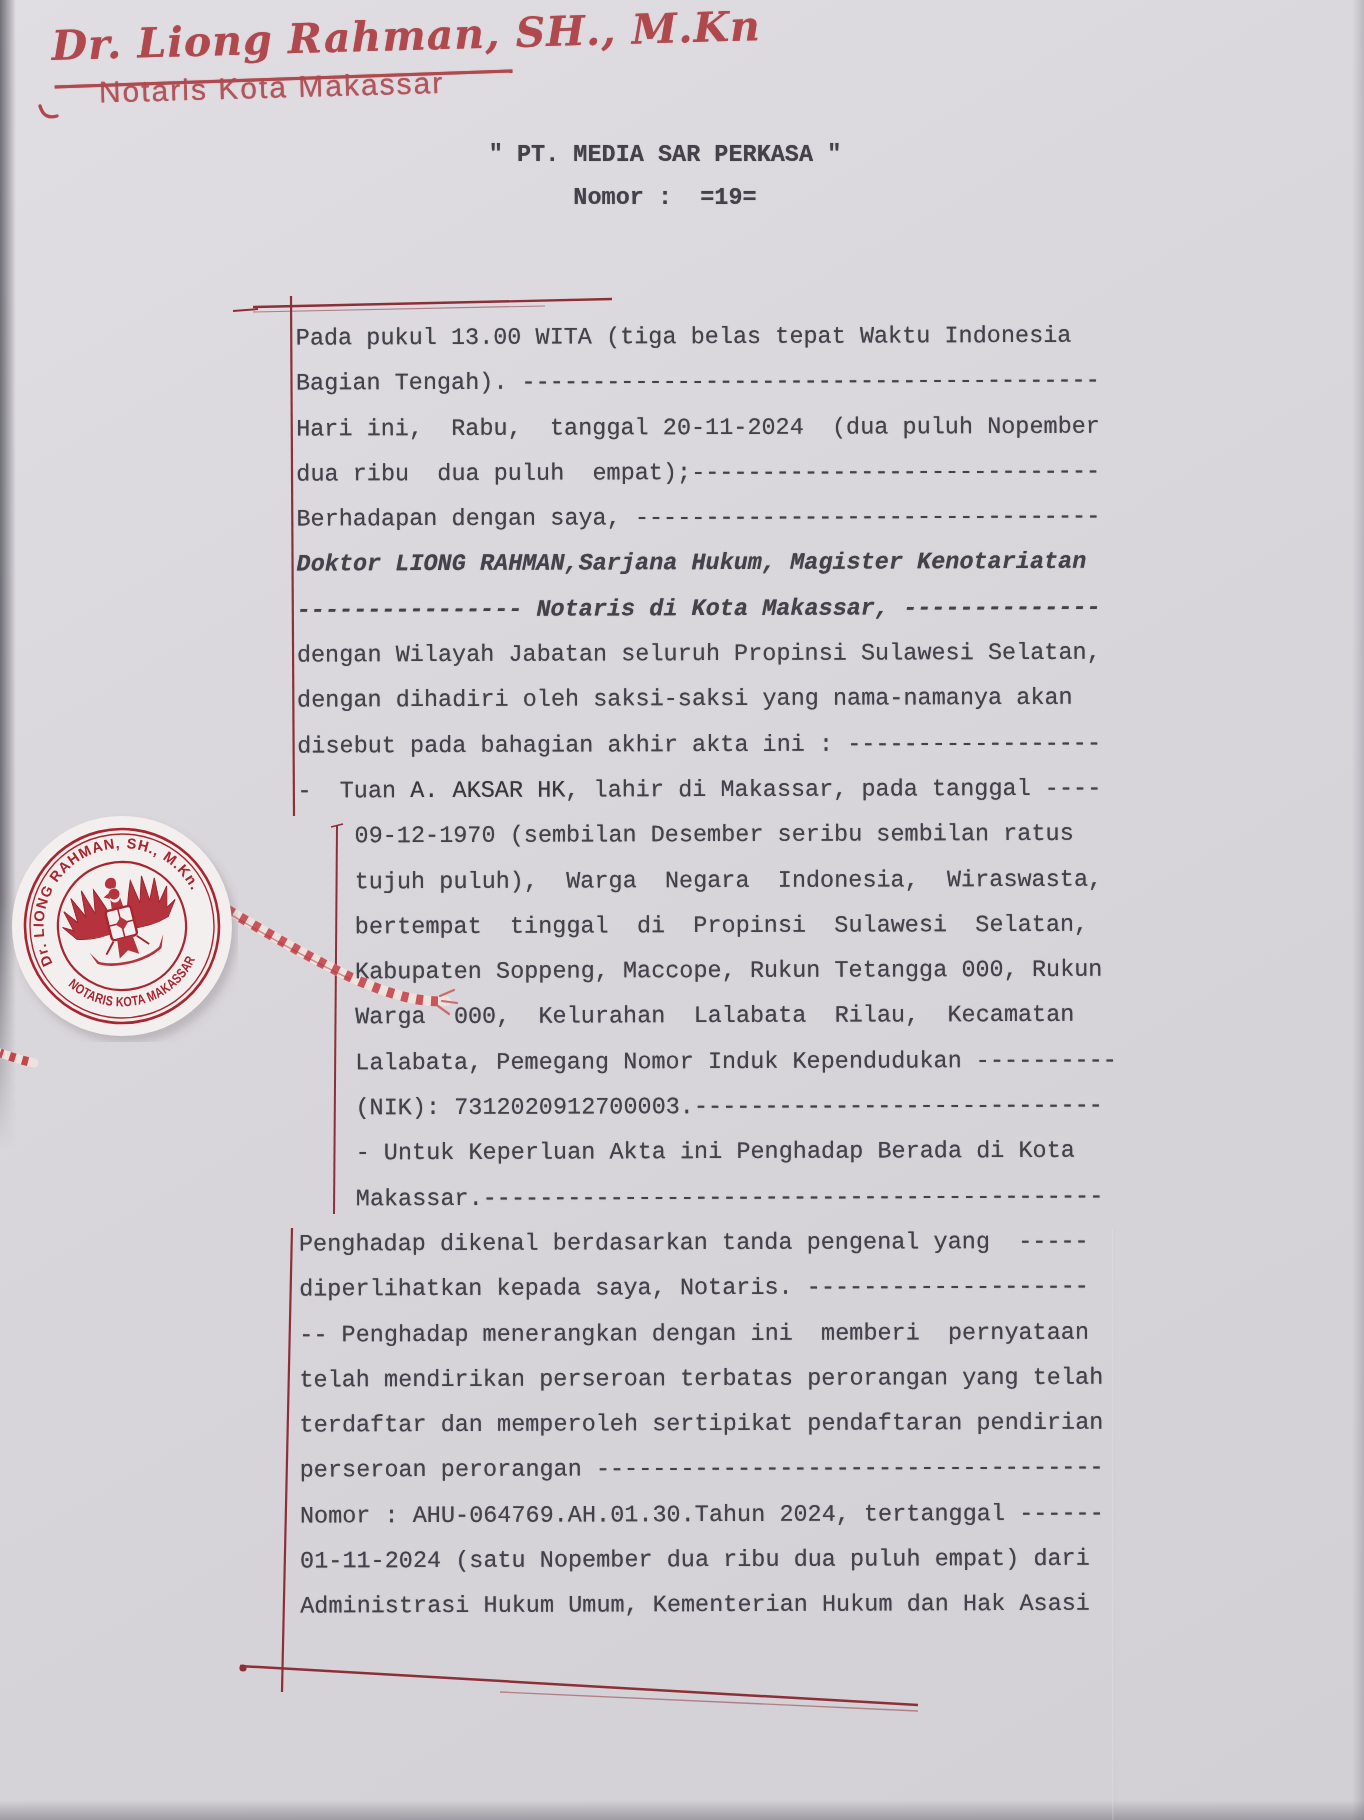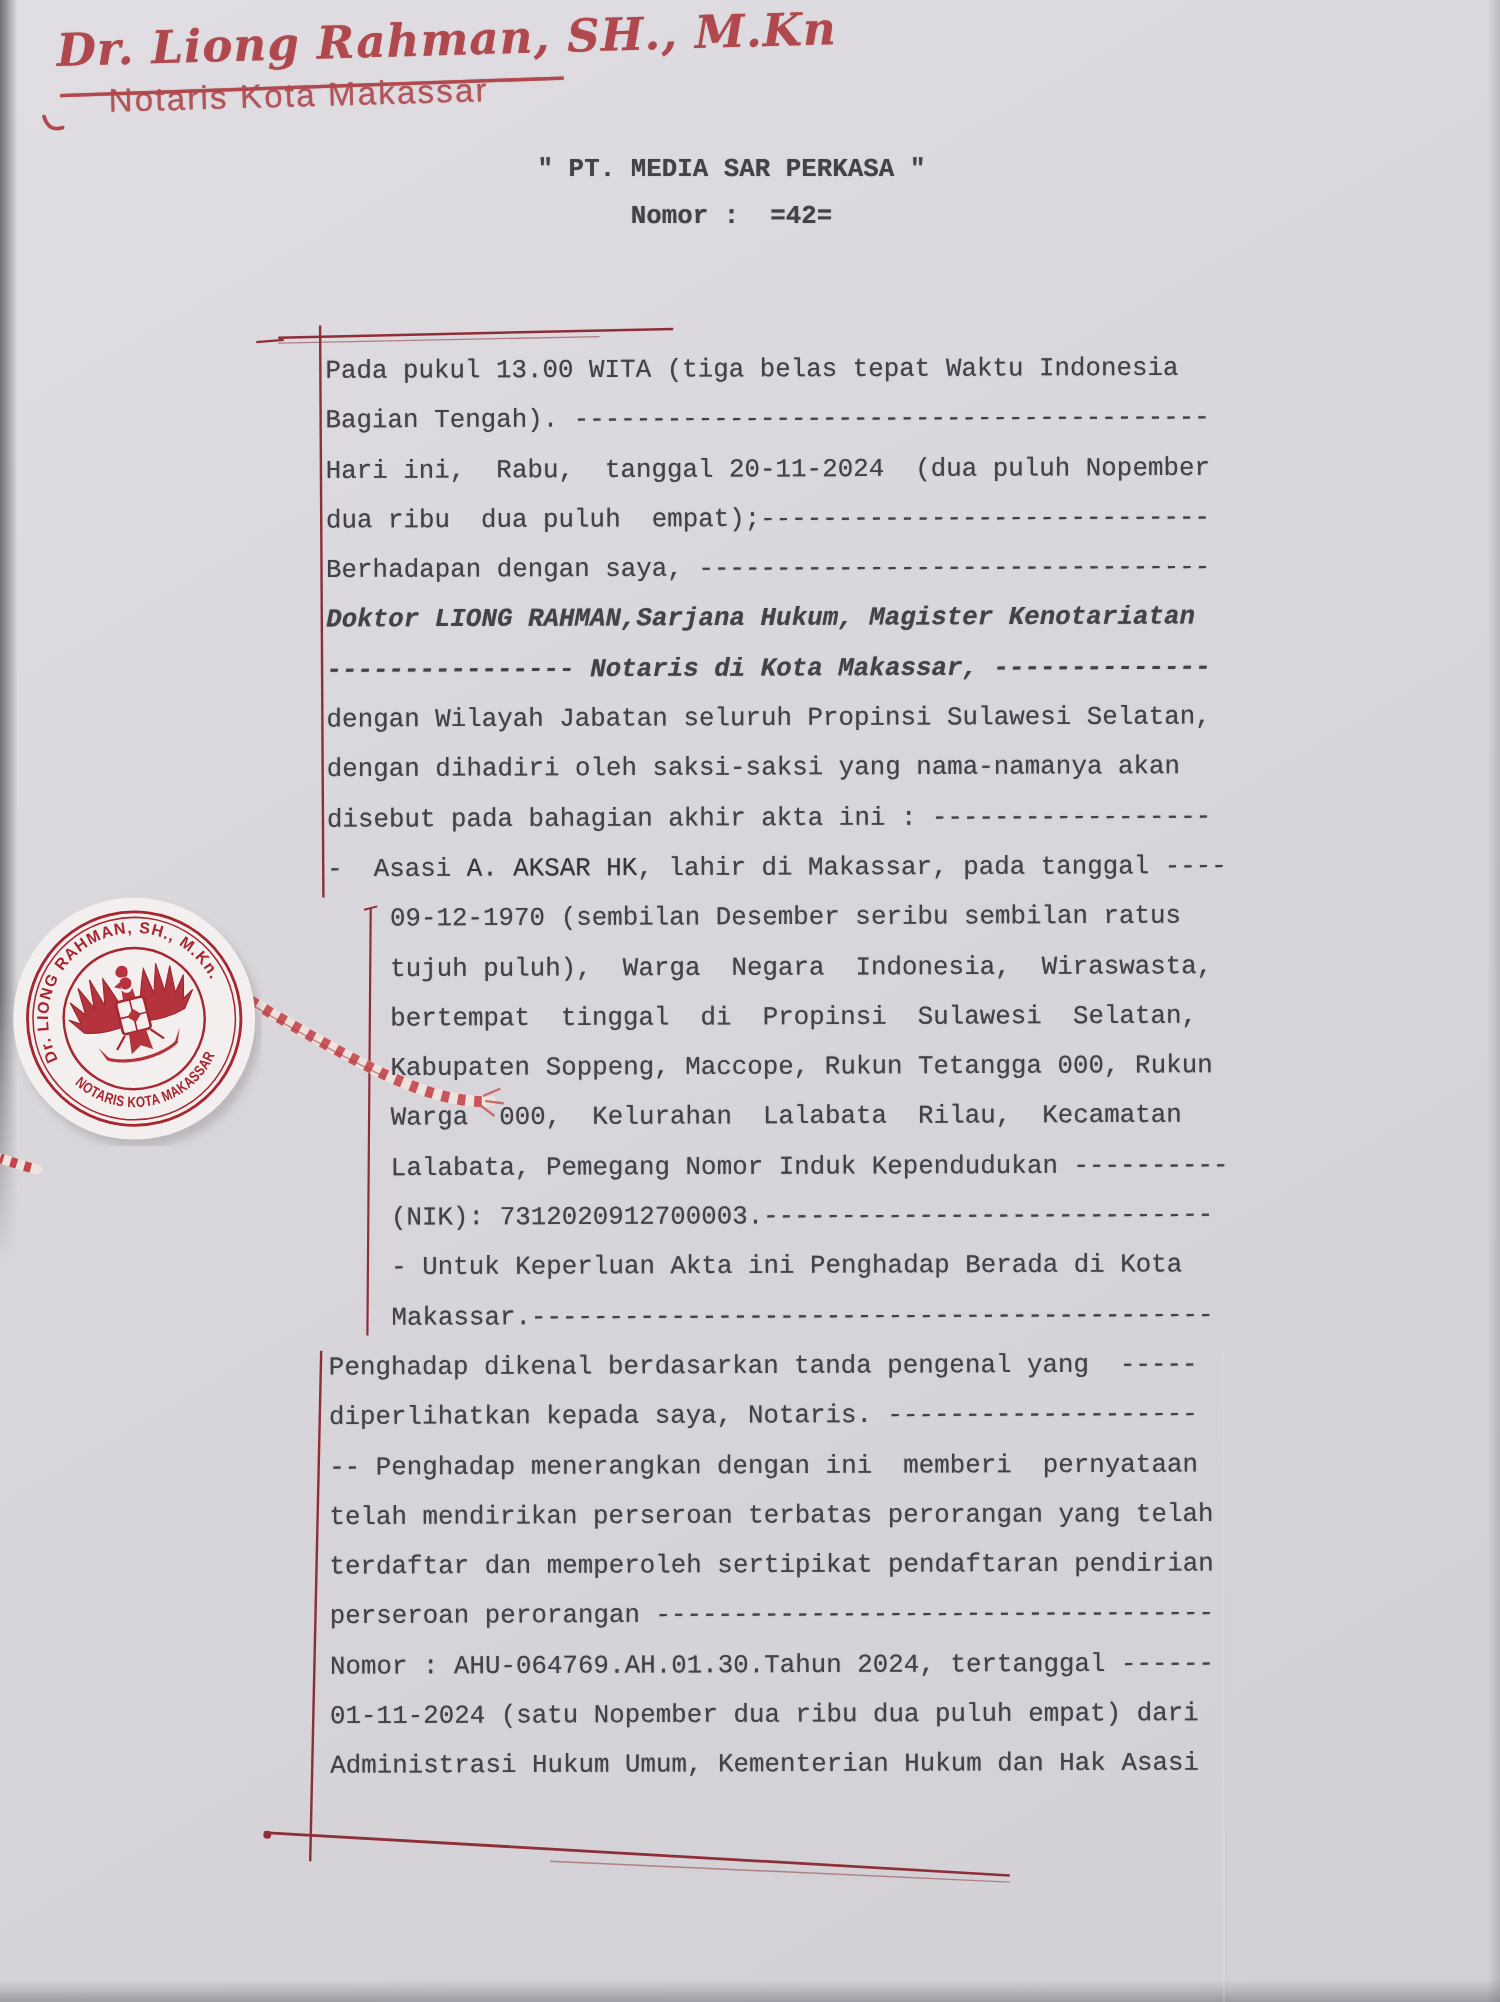--- a/index.html
+++ b/index.html
@@ -56,21 +56,21 @@
   <div class="crease"></div>
 
   <div class="letterhead">
     <div class="lh-sig">Dr. Liong Rahman, SH., M.Kn</div>
     <div class="lh-underline"></div>
     <div class="lh-sub">Notaris Kota Makassar</div>
   </div>
 
   <div class="title-block typed">
     <div class="title-line">" PT. MEDIA SAR PERKASA "</div>
-    <div class="title-line">Nomor :  =42=</div>
+    <div class="title-line">Nomor :  =19=</div>
   </div>
 
   <svg class="overlay" width="1364" height="1820" viewBox="0 0 1364 1820">
 
     <path d="M 40,106 q 4,14 17,10" stroke="#b0494d" stroke-width="3.4" fill="none" stroke-linecap="round"></path>
 
     <path d="M 253,307 L 612,299" stroke="#8e2f38" stroke-width="2.3" fill="none"></path>
     <path d="M 253,312 L 545,306" stroke="#8e2f38" stroke-width="1.2" opacity=".55" fill="none"></path>
     <path d="M 233,311 L 258,309" stroke="#8e2f38" stroke-width="2" fill="none"></path>
 
@@ -99,21 +99,21 @@
       <div class="line">Pada pukul 13.00 WITA (tiga belas tepat Waktu Indonesia</div>
       <div class="line">Bagian Tengah). -----------------------------------------</div>
       <div class="line">Hari ini,  Rabu,  tanggal 20-11-2024  (dua puluh Nopember</div>
       <div class="line">dua ribu  dua puluh  empat);-----------------------------</div>
       <div class="line">Berhadapan dengan saya, ---------------------------------</div>
       <div class="line bi">Doktor LIONG RAHMAN,Sarjana Hukum, Magister Kenotariatan</div>
       <div class="line bi">---------------- Notaris di Kota Makassar, --------------</div>
       <div class="line">dengan Wilayah Jabatan seluruh Propinsi Sulawesi Selatan,</div>
       <div class="line">dengan dihadiri oleh saksi-saksi yang nama-namanya akan</div>
       <div class="line">disebut pada bahagian akhir akta ini : ------------------</div>
-      <div class="line"><span>-  Asasi </span><b>A. AKSAR HK</b><span>, lahir di Makassar, pada tanggal ----</span></div>
+      <div class="line"><span>-  Tuan </span><b>A. AKSAR HK</b><span>, lahir di Makassar, pada tanggal ----</span></div>
       <div class="line ind">09-12-1970 (sembilan Desember seribu sembilan ratus</div>
       <div class="line ind">tujuh puluh),  Warga  Negara  Indonesia,  Wiraswasta,</div>
       <div class="line ind">bertempat  tinggal  di  Propinsi  Sulawesi  Selatan,</div>
       <div class="line ind">Kabupaten Soppeng, Maccope, Rukun Tetangga 000, Rukun</div>
       <div class="line ind">Warga  000,  Kelurahan  Lalabata  Rilau,  Kecamatan</div>
       <div class="line ind">Lalabata, Pemegang Nomor Induk Kependudukan ----------</div>
       <div class="line ind">(NIK): 7312020912700003.-----------------------------</div>
       <div class="line ind">- Untuk Keperluan Akta ini Penghadap Berada di Kota</div>
       <div class="line ind">Makassar.--------------------------------------------</div>
       <div class="line">Penghadap dikenal berdasarkan tanda pengenal yang  -----</div>

